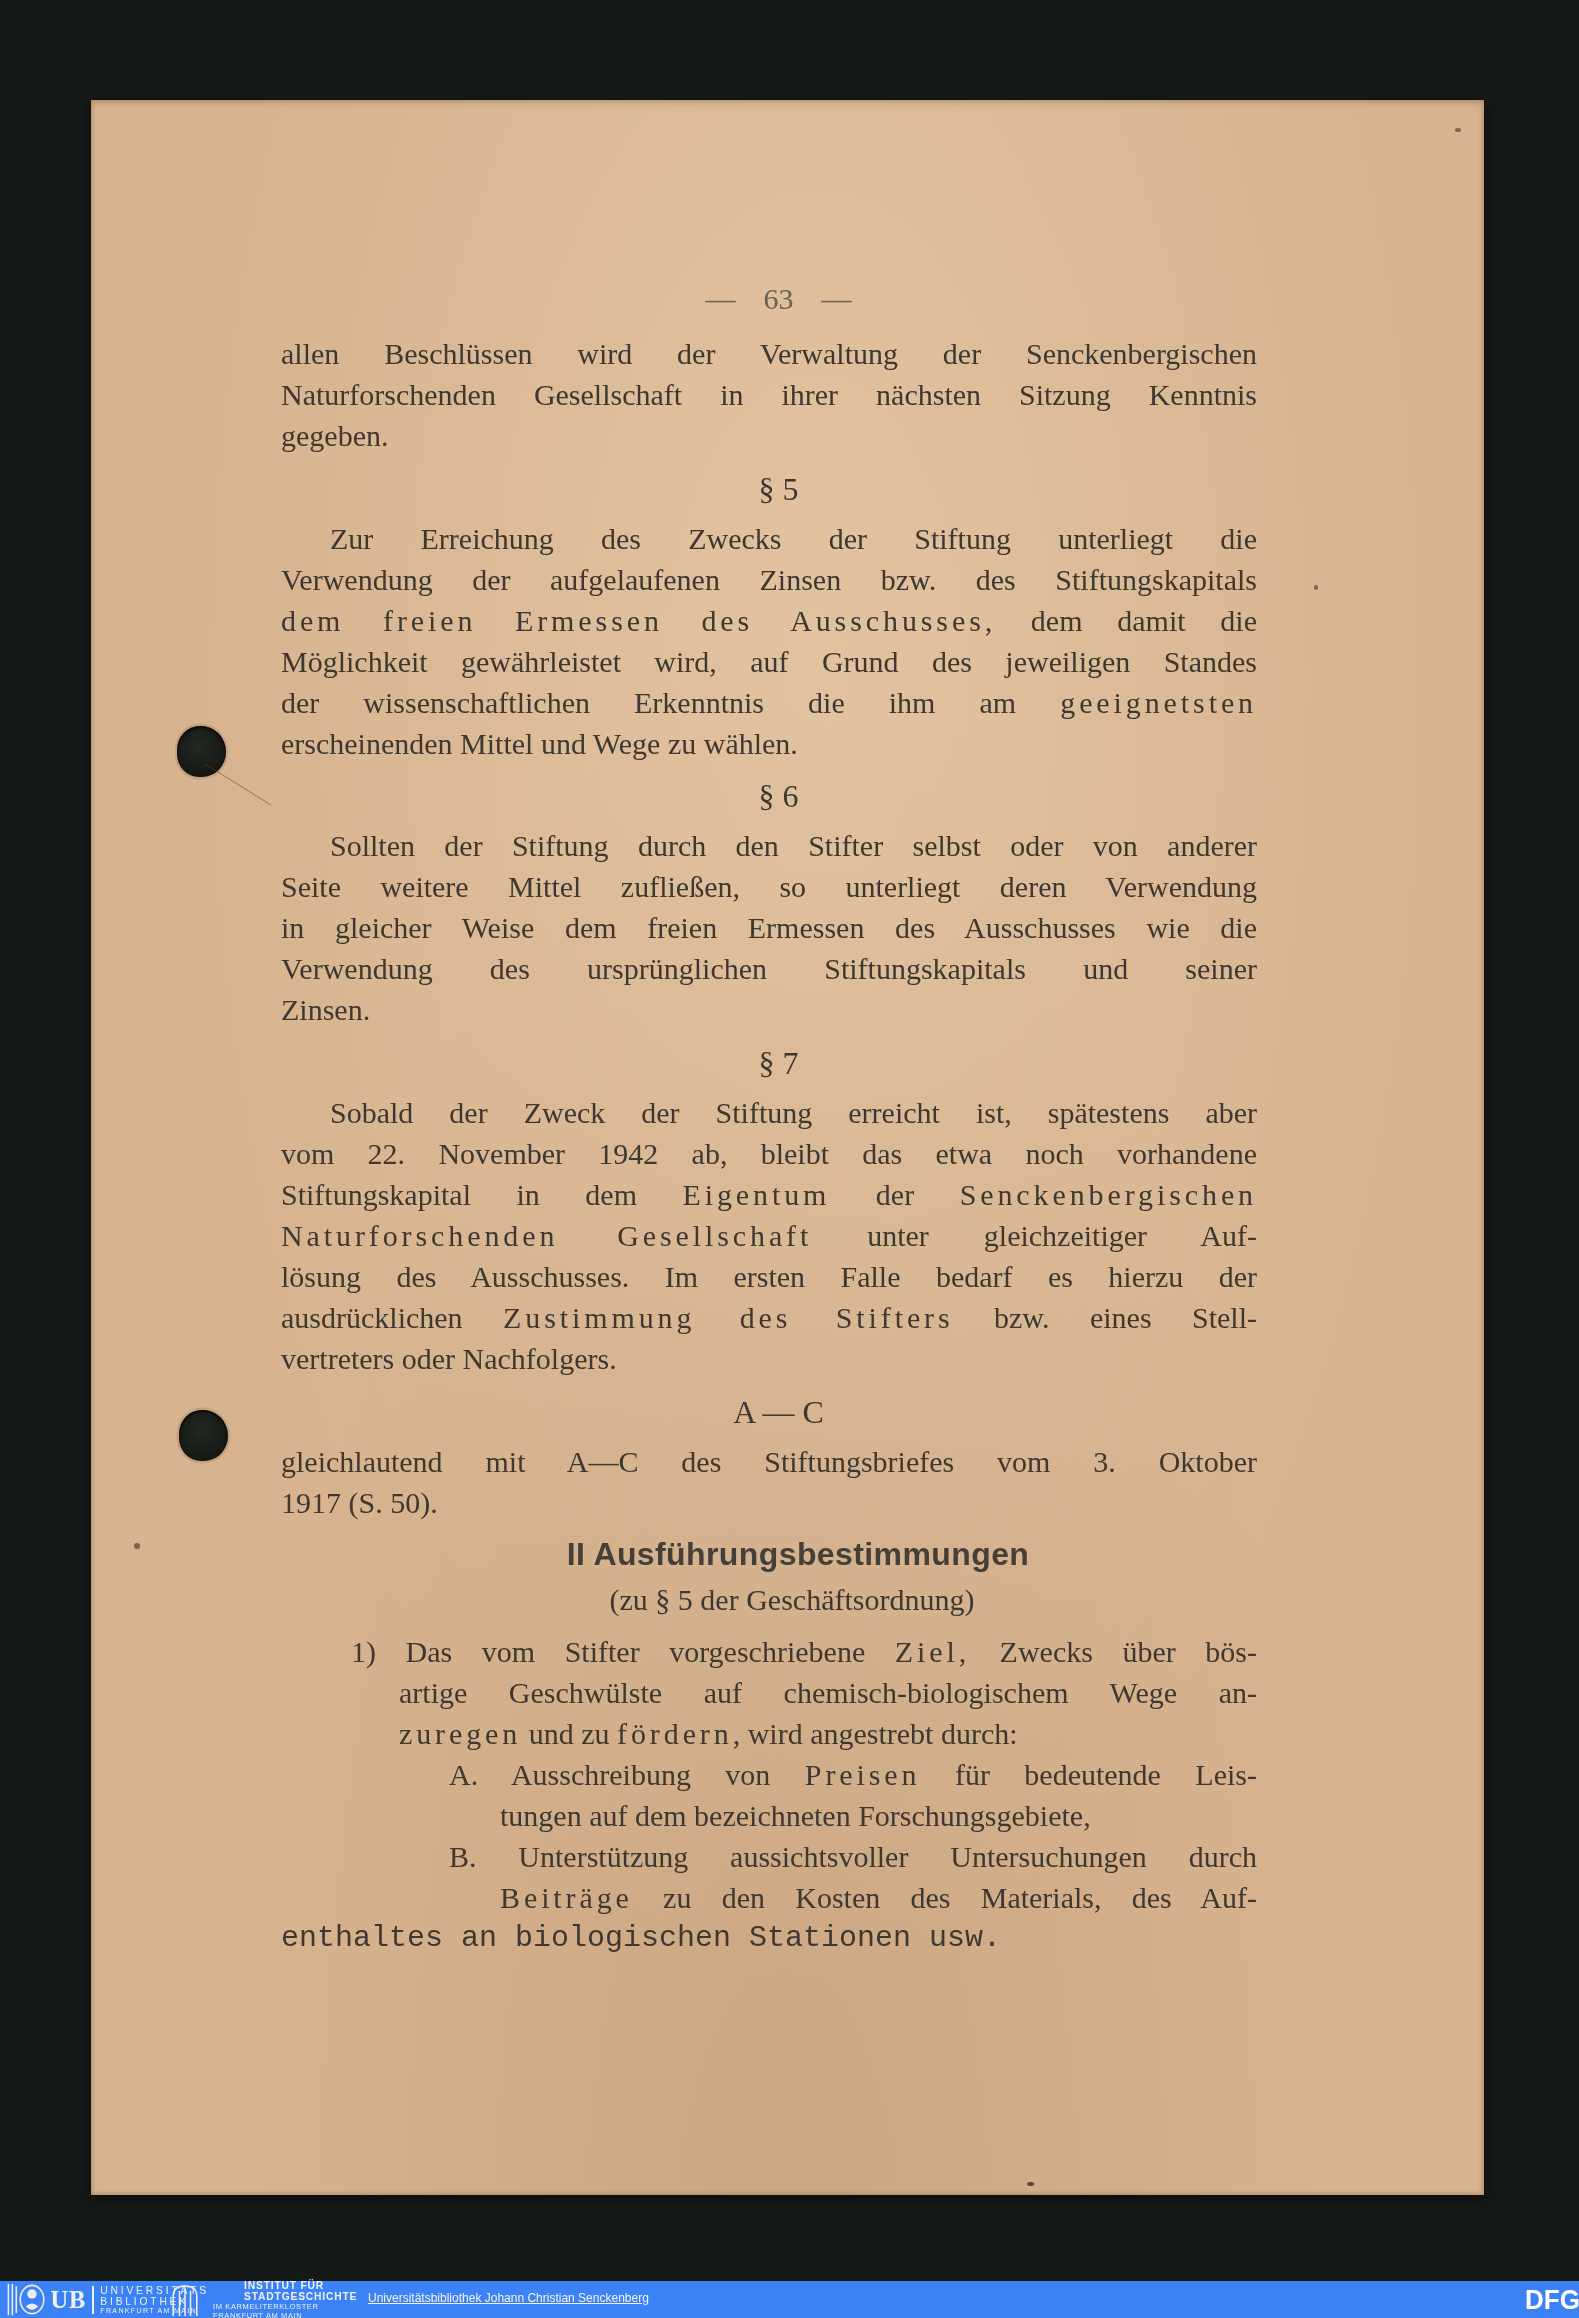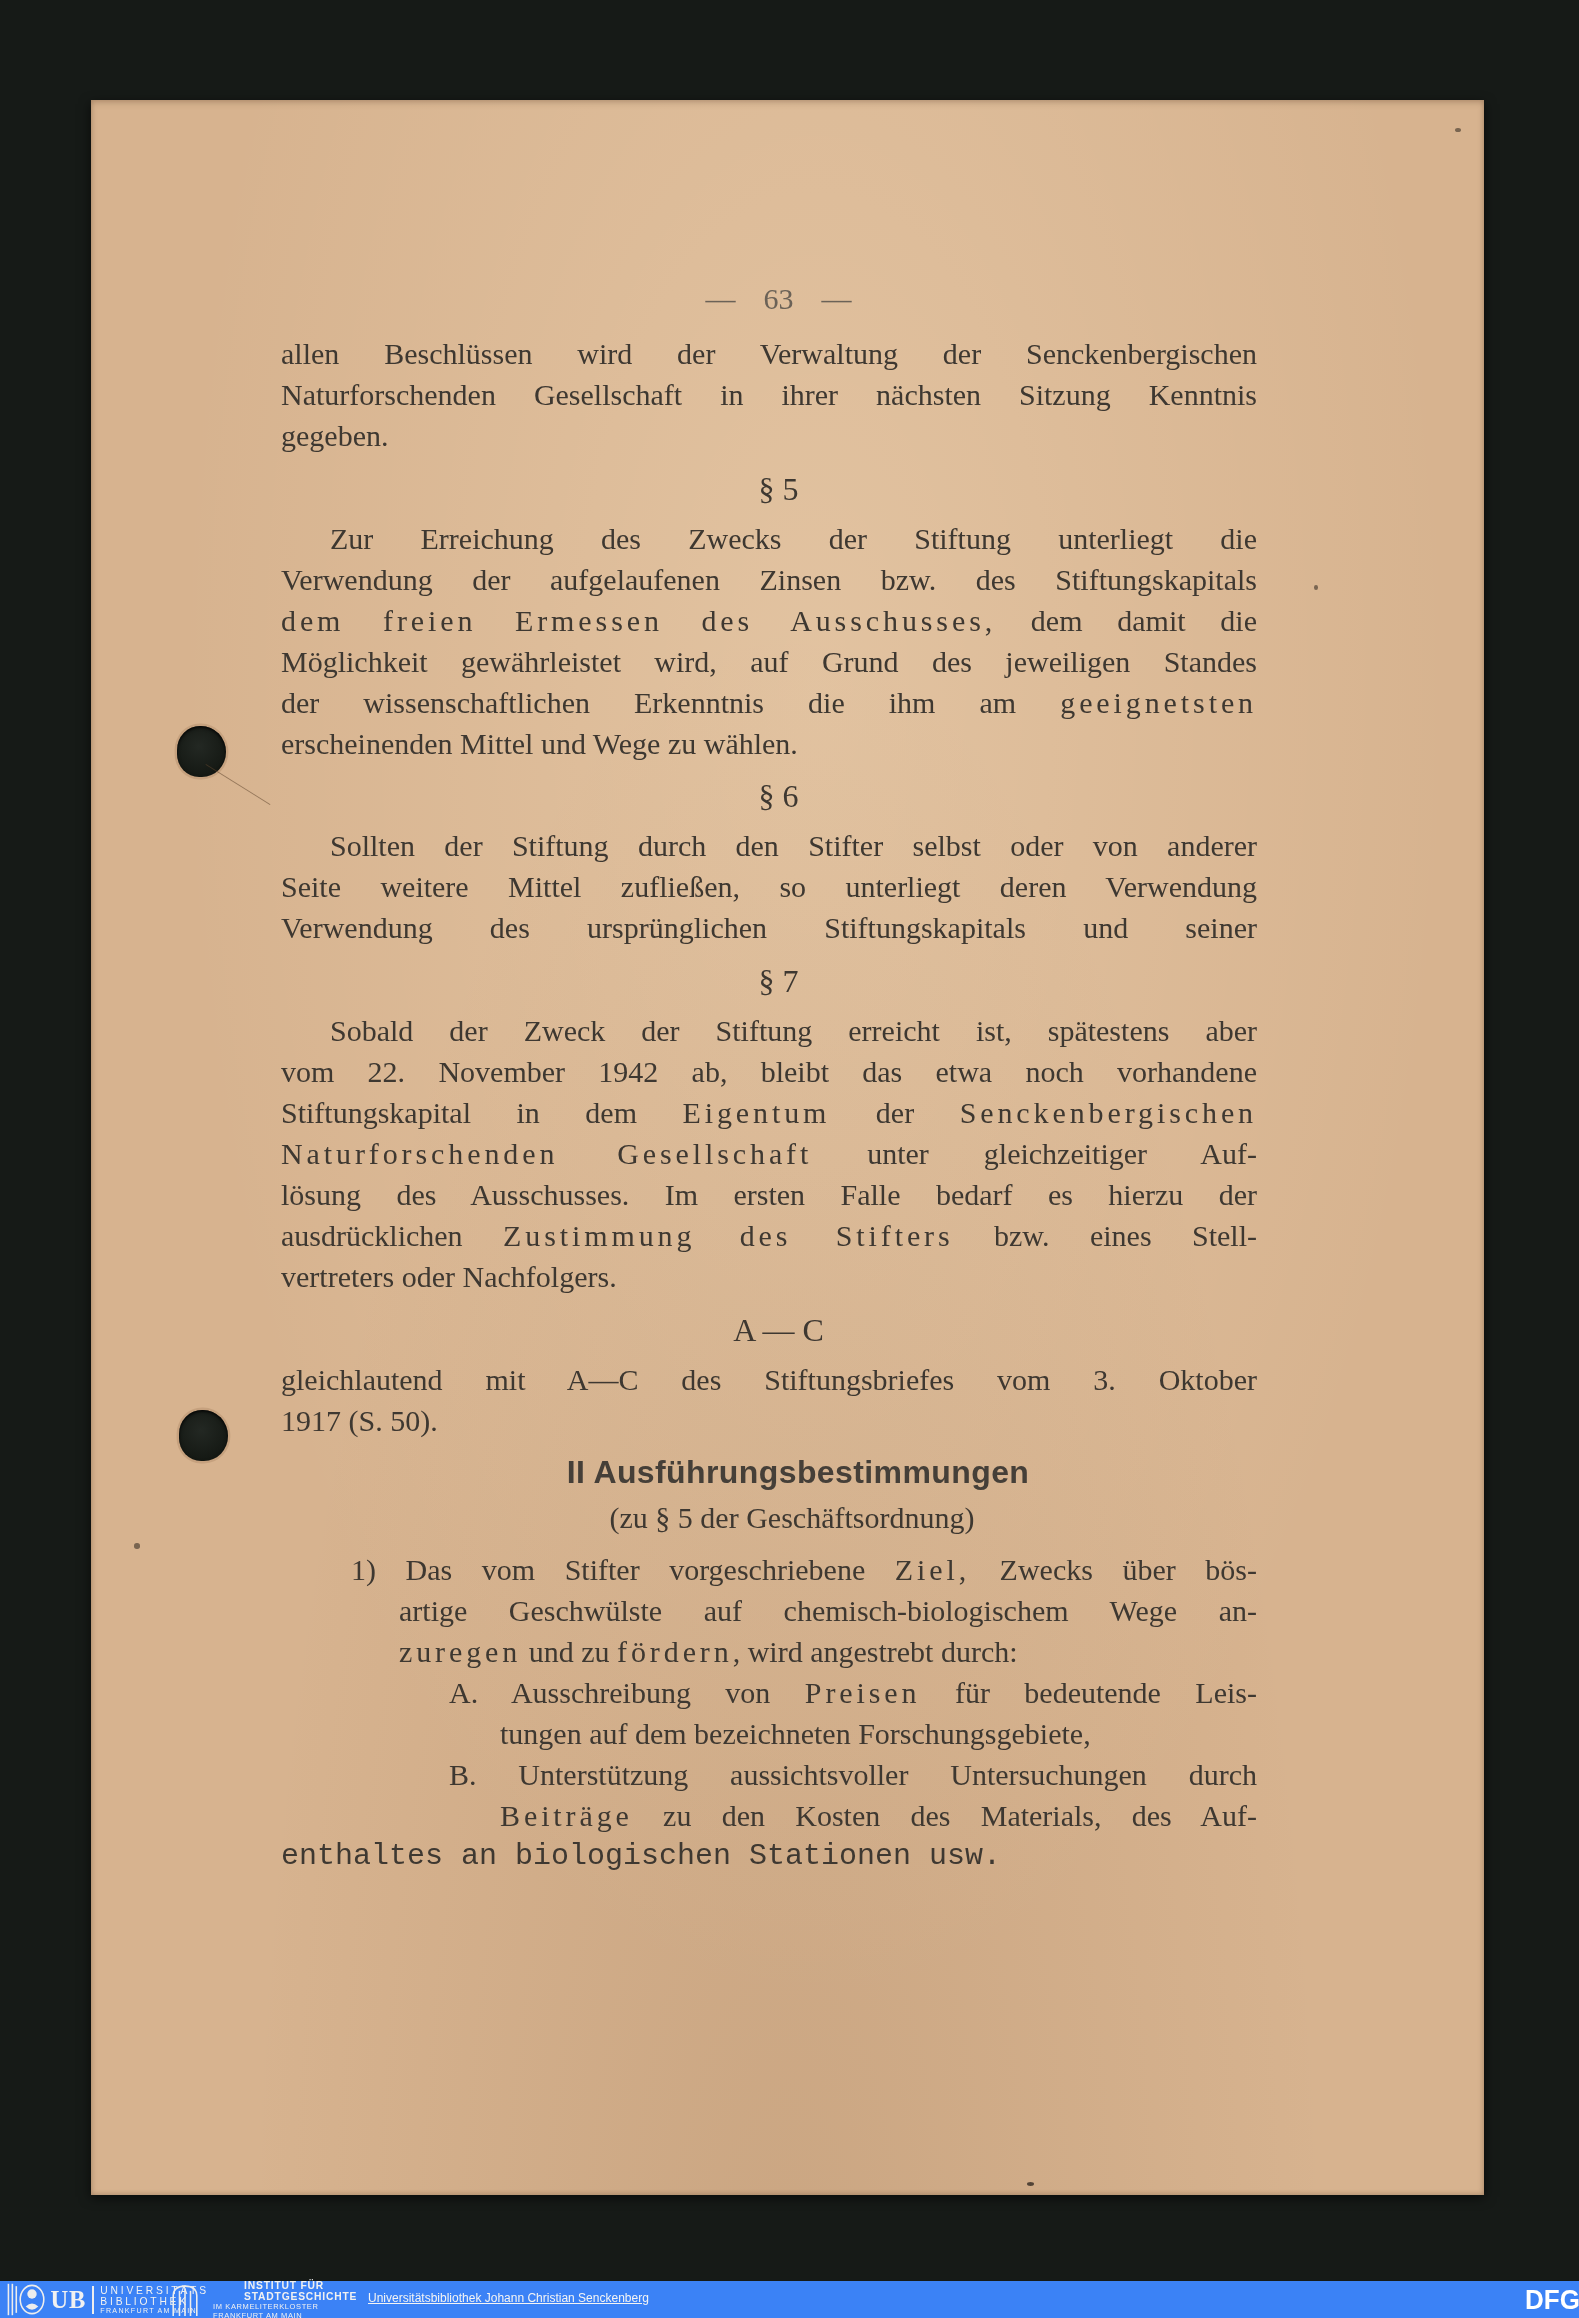--- a/index.html
+++ b/index.html
@@ -75,21 +75,23 @@
         <div class="v-section-heading">§ 5</div>
         <div class="line" style="margin-left: 49px;"><span>Zur Erreichung des Zwecks der Stiftung unterliegt die</span></div>
         <div class="line"><span>Verwendung der aufgelaufenen Zinsen bzw. des Stiftungskapitals</span></div>
         <div class="line"><span class="sp">dem freien Ermessen des Ausschusses,</span><span> dem damit die</span></div>
         <div class="line"><span>Möglichkeit gewährleistet wird, auf Grund des jeweiligen Standes</span></div>
         <div class="line"><span>der wissenschaftlichen Erkenntnis die ihm am </span><span class="sp">geeignetsten</span></div>
         <div class="line left"><span>erscheinenden Mittel und Wege zu wählen.</span></div>
         <div class="v-section-heading">§ 6</div>
         <div class="line" style="margin-left: 49px;"><span>Sollten der Stiftung durch den Stifter selbst oder von anderer</span></div>
         <div class="line"><span>Seite weitere Mittel zufließen, so unterliegt deren Verwendung</span></div>
+        <div class="line"><span>in gleicher Weise dem freien Ermessen des Ausschusses wie die</span></div>
         <div class="line"><span>Verwendung des ursprünglichen Stiftungskapitals und seiner</span></div>
+        <div class="line left"><span>Zinsen.</span></div>
         <div class="v-section-heading">§ 7</div>
         <div class="line" style="margin-left: 49px;"><span>Sobald der Zweck der Stiftung erreicht ist, spätestens aber</span></div>
         <div class="line"><span>vom 22. November 1942 ab, bleibt das etwa noch vorhandene</span></div>
         <div class="line"><span>Stiftungskapital in dem </span><span class="sp">Eigentum</span><span> der </span><span class="sp">Senckenbergischen</span></div>
         <div class="line"><span class="sp">Naturforschenden Gesellschaft</span><span> unter gleichzeitiger Auf-</span></div>
         <div class="line"><span>lösung des Ausschusses. Im ersten Falle bedarf es hierzu der</span></div>
         <div class="line"><span>ausdrücklichen </span><span class="sp">Zustimmung des Stifters</span><span> bzw. eines Stell-</span></div>
         <div class="line left"><span>vertreters oder Nachfolgers.</span></div>
         <div class="v-section-heading">A — C</div>
         <div class="line"><span>gleichlautend mit A—C des Stiftungsbriefes vom 3. Oktober</span></div>

